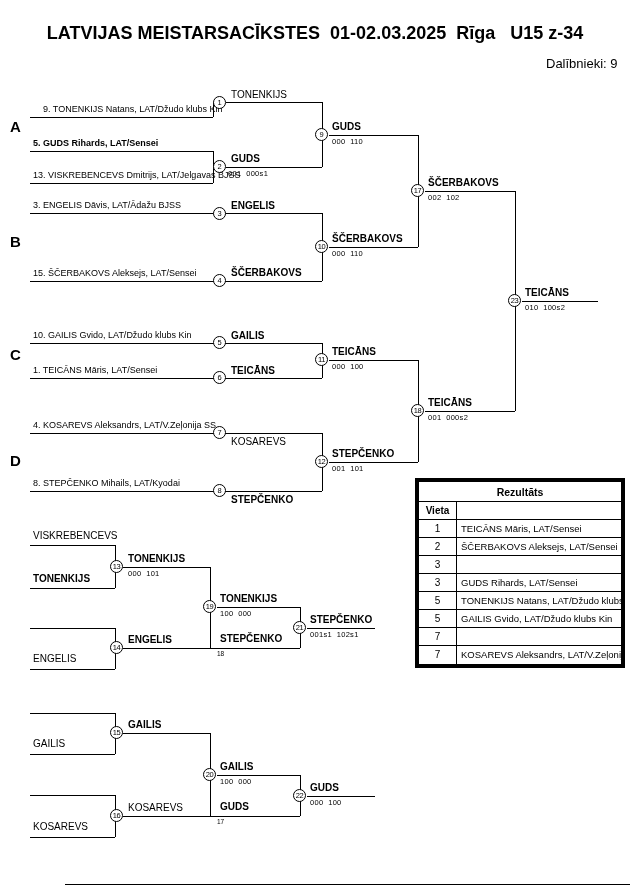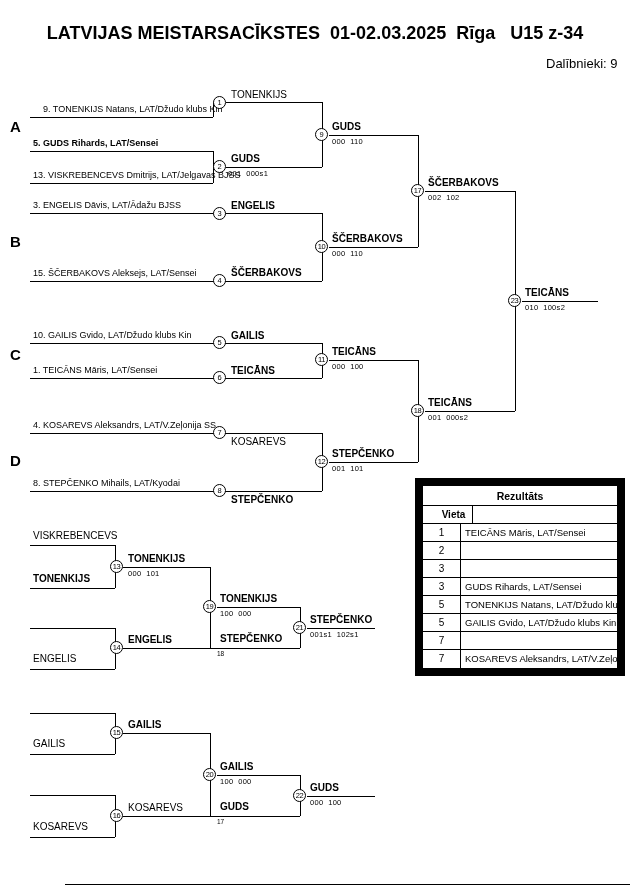--- a/index.html
+++ b/index.html
@@ -13,26 +13,26 @@
   .hl { position:absolute; height:0; border-top:1px solid #000; }
   .vl { position:absolute; width:0; border-left:1px solid #000; }
   .mc { position:absolute; width:13px; height:13px; border:1px solid #000; border-radius:50%;
         background:#fff; font-size:7.5px; line-height:11px; text-align:center;
         letter-spacing:-0.3px; z-index:2; }
   .entry { position:absolute; font-size:9px; white-space:pre; }
   .lbl { position:absolute; font-size:10px; white-space:pre; }
   .b { font-weight:bold; }
   .score { position:absolute; font-size:7.5px; white-space:pre; letter-spacing:0.3px; }
   .tiny { position:absolute; font-size:6.5px; white-space:pre; }
-  .rtable { position:absolute; left:415px; top:478px; width:210px; border:8px solid #000000; background:#fff; }
+  .rtable { position:absolute; left:415px; top:478px; width:210px; border:4px solid #000000; background:#fff; }
   .rtitle { height:20px; line-height:20px; text-align:center; font-weight:bold; font-size:10.5px;
             border-bottom:1px solid #000; }
   .rhead, .rrow { display:flex; height:18px; border-bottom:1px solid #000; }
   .rrow:last-child { border-bottom:none; }
-  .rhead { font-weight:bold;padding-left:12px; }
+  .rhead { font-weight:bold; }
   .rplace { width:38px; flex:none; border-right:1px solid #000; text-align:center;
             font-size:10px; line-height:17px; }
   .rname { flex:1; font-size:9.5px; line-height:17px; padding-left:4px; white-space:nowrap; overflow:hidden; }
   .rnc { text-align:center; padding-left:0; font-size:10px; }
 </style>
 </head>
 <body>
 
 <div class="page">
 
@@ -184,20 +184,21 @@
     <div class="rtitle">Rezultāts</div>
     <div class="rhead">
       <div class="rplace">Vieta</div>
     </div>
     <div class="rrow">
       <div class="rplace">1</div>
       <div class="rname">TEICĀNS Māris, LAT/Sensei</div>
     </div>
     <div class="rrow">
       <div class="rplace">2</div>
+      <div class="rname">ŠČERBAKOVS Aleksejs, LAT/Sensei</div>
     </div>
     <div class="rrow">
       <div class="rplace">3</div>
     </div>
     <div class="rrow">
       <div class="rplace">3</div>
       <div class="rname">GUDS Rihards, LAT/Sensei</div>
     </div>
     <div class="rrow">
       <div class="rplace">5</div>

